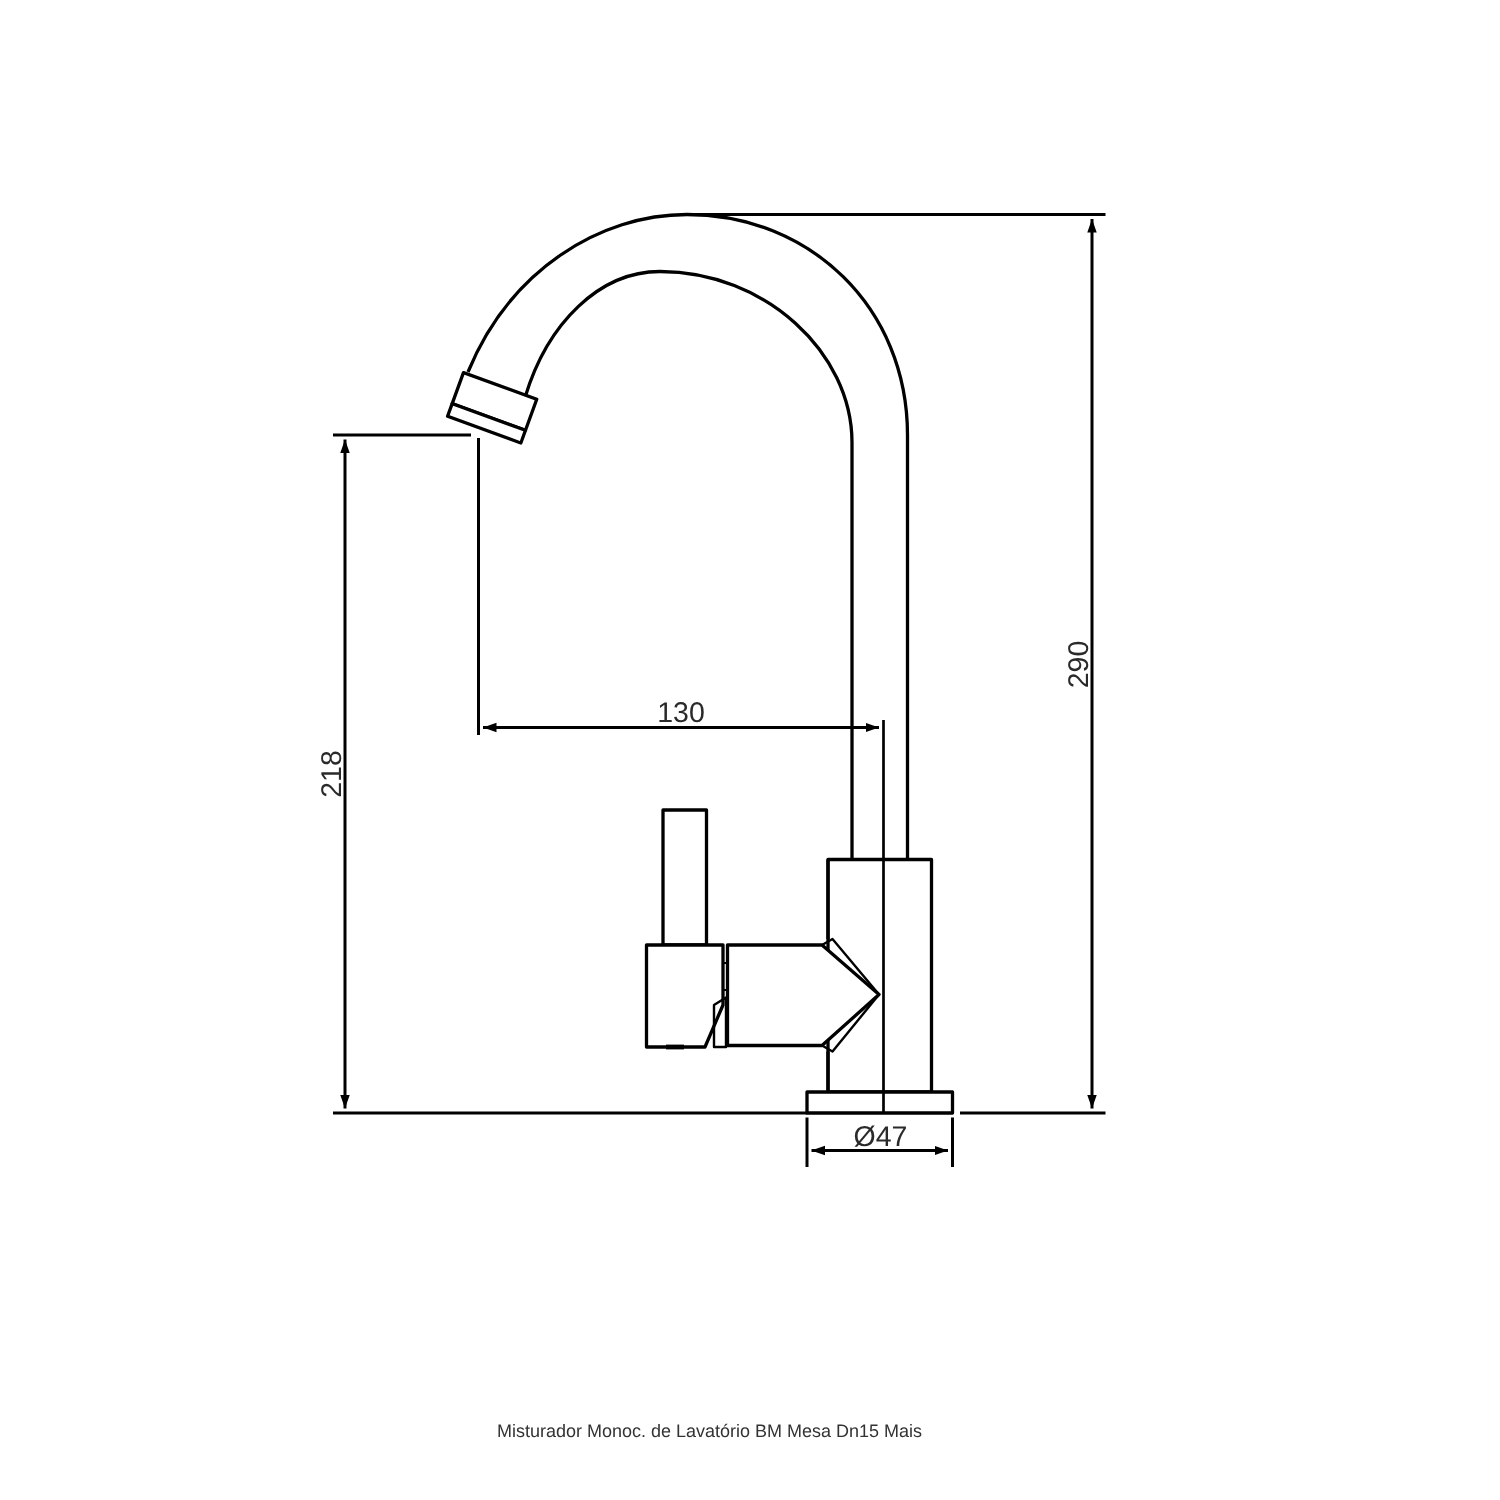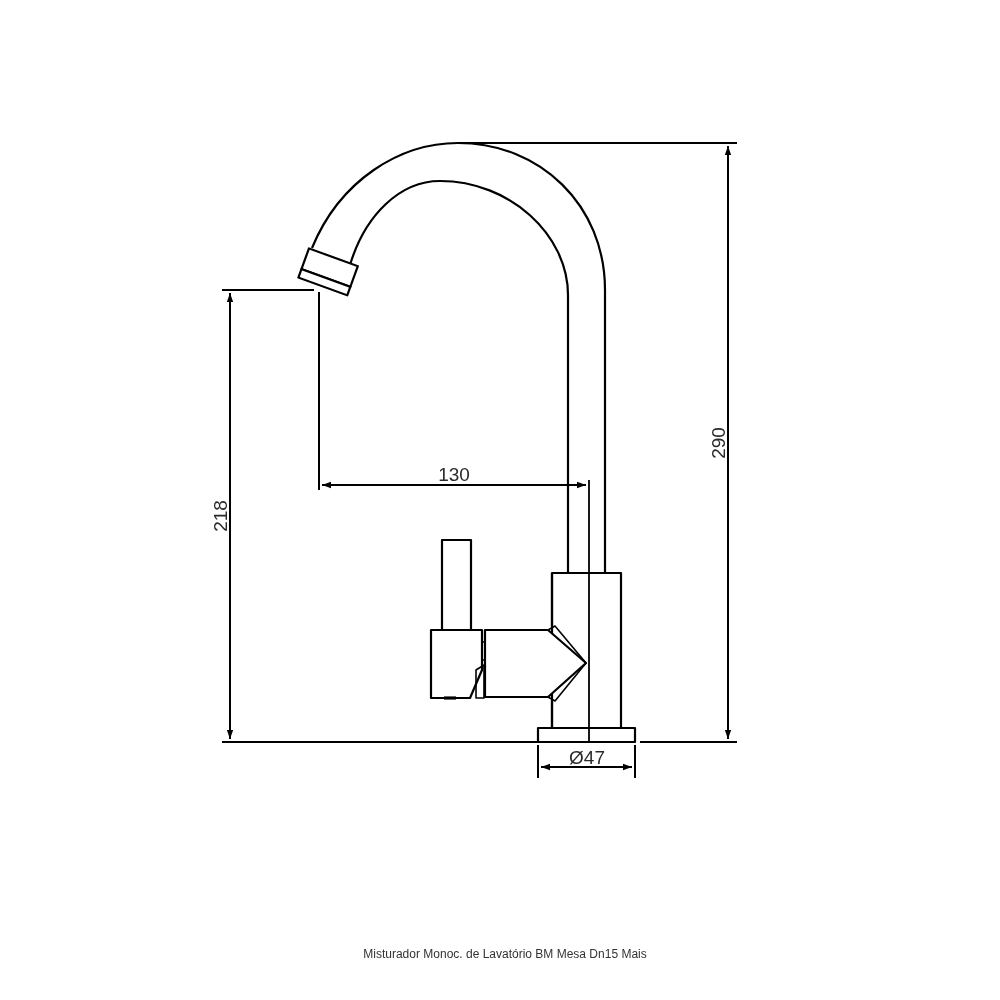--- a/index.html
+++ b/index.html
@@ -2,21 +2,21 @@
 <html><head>
   <meta charset="utf-8">
   <style>
     html, body { margin: 0; padding: 0; background: #ffffff; }
     body { width: 1000px; height: 1000px; position: relative; overflow: hidden; }
     #drawing { position: absolute; left: 0; top: 0; width: 1000px; height: 1000px; }
     .dim-text { font-family: "Liberation Sans", sans-serif; font-size: 19px; fill: #2a2a2a; }
     .caption {
       position: absolute; left: 0; width: 946px; top: 947px;
       text-align: center;
-      font-family: "Liberation Sans", sans-serif; font-size: 12px; color: #333333; padding-left: 32px;
+      font-family: "Liberation Sans", sans-serif; font-size: 12px; color: #333333;
     }
   </style>
 </head>
 <body>
 
 <svg id="drawing" viewBox="0 0 1000 1000" xmlns="http://www.w3.org/2000/svg">
   <defs>
     <marker id="arrow" viewBox="0 0 10 10" refX="10" refY="5" markerWidth="9" markerHeight="9" orient="auto-start-reverse" markerUnits="userSpaceOnUse">
       <path d="M0,1.5 L10,5 L0,8.5 Z" fill="#000"></path>
     </marker>

